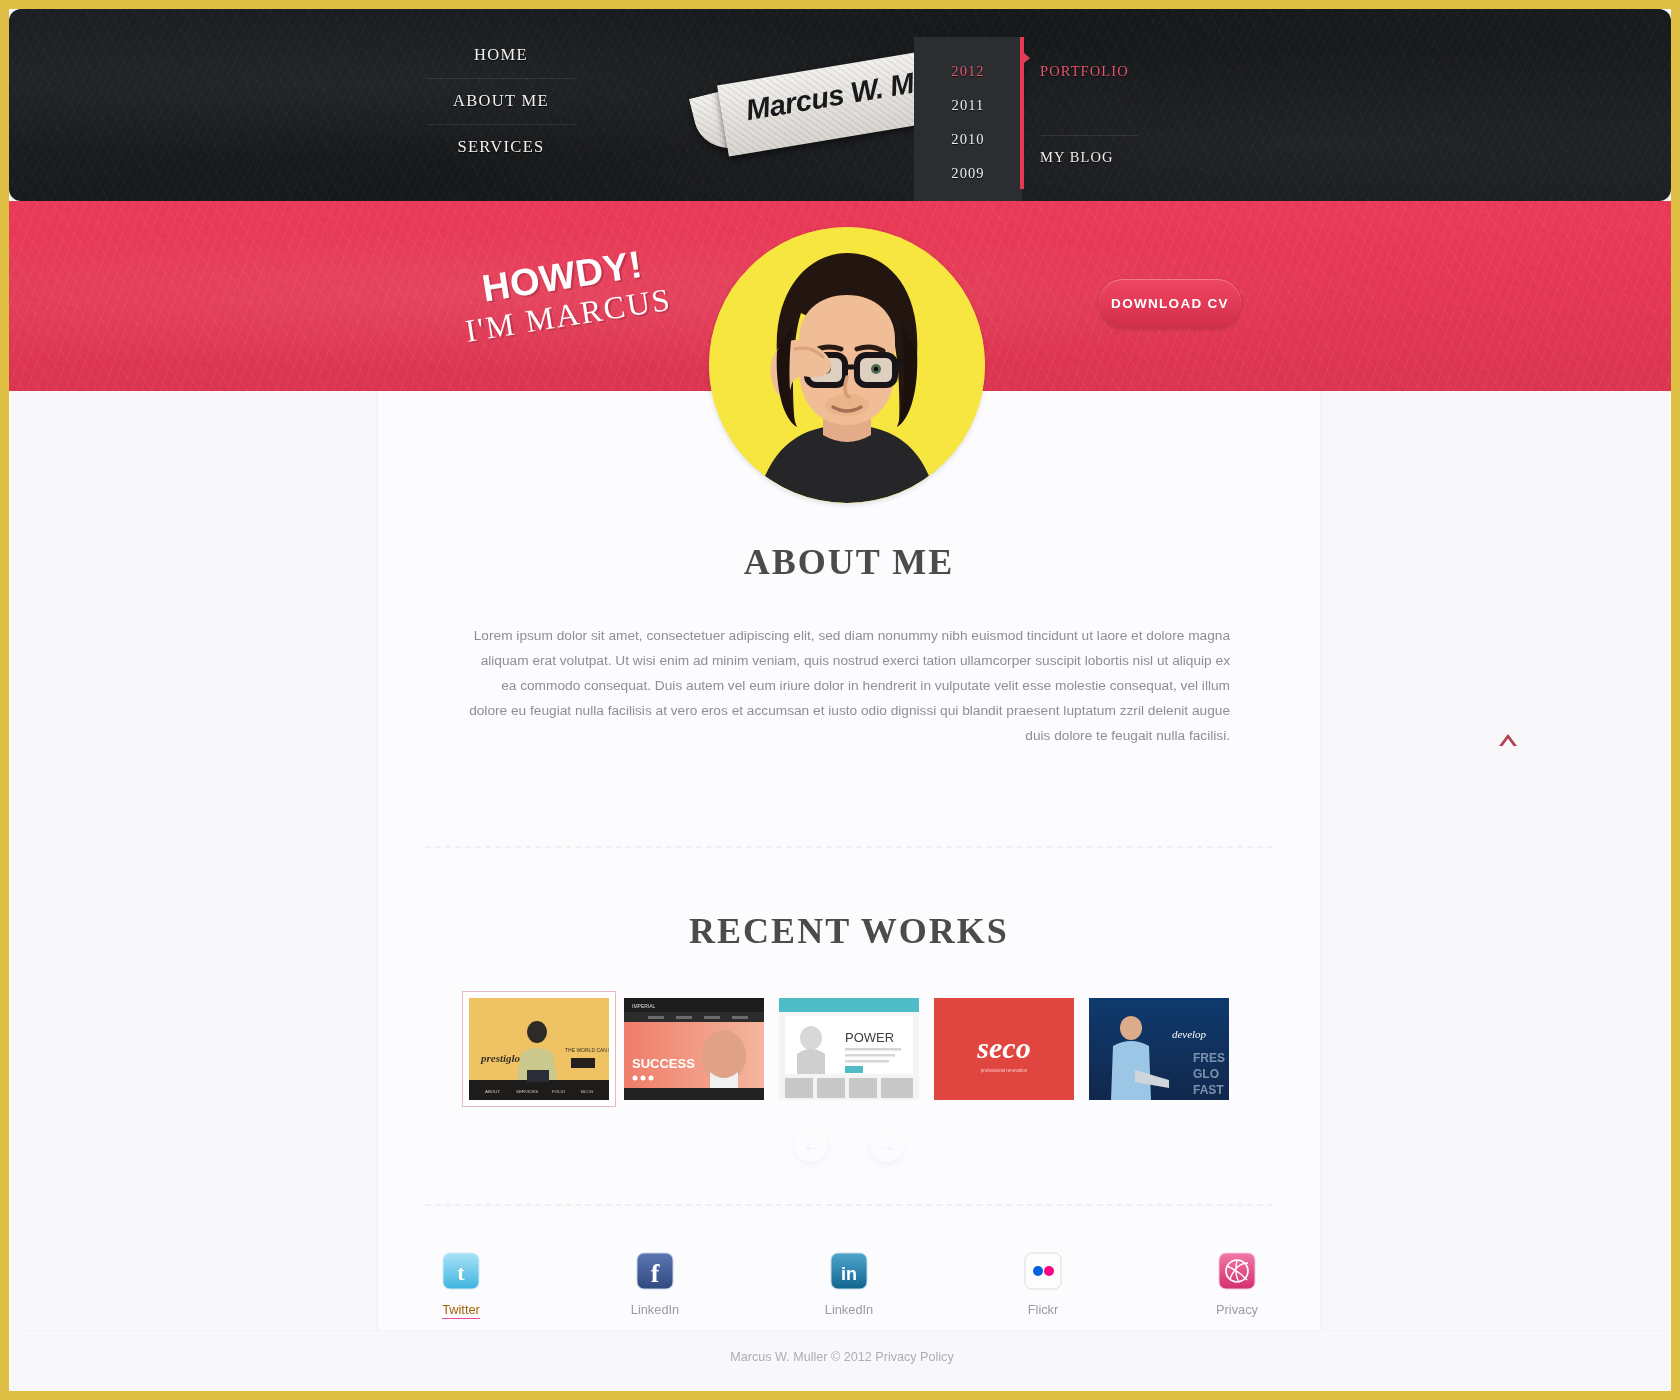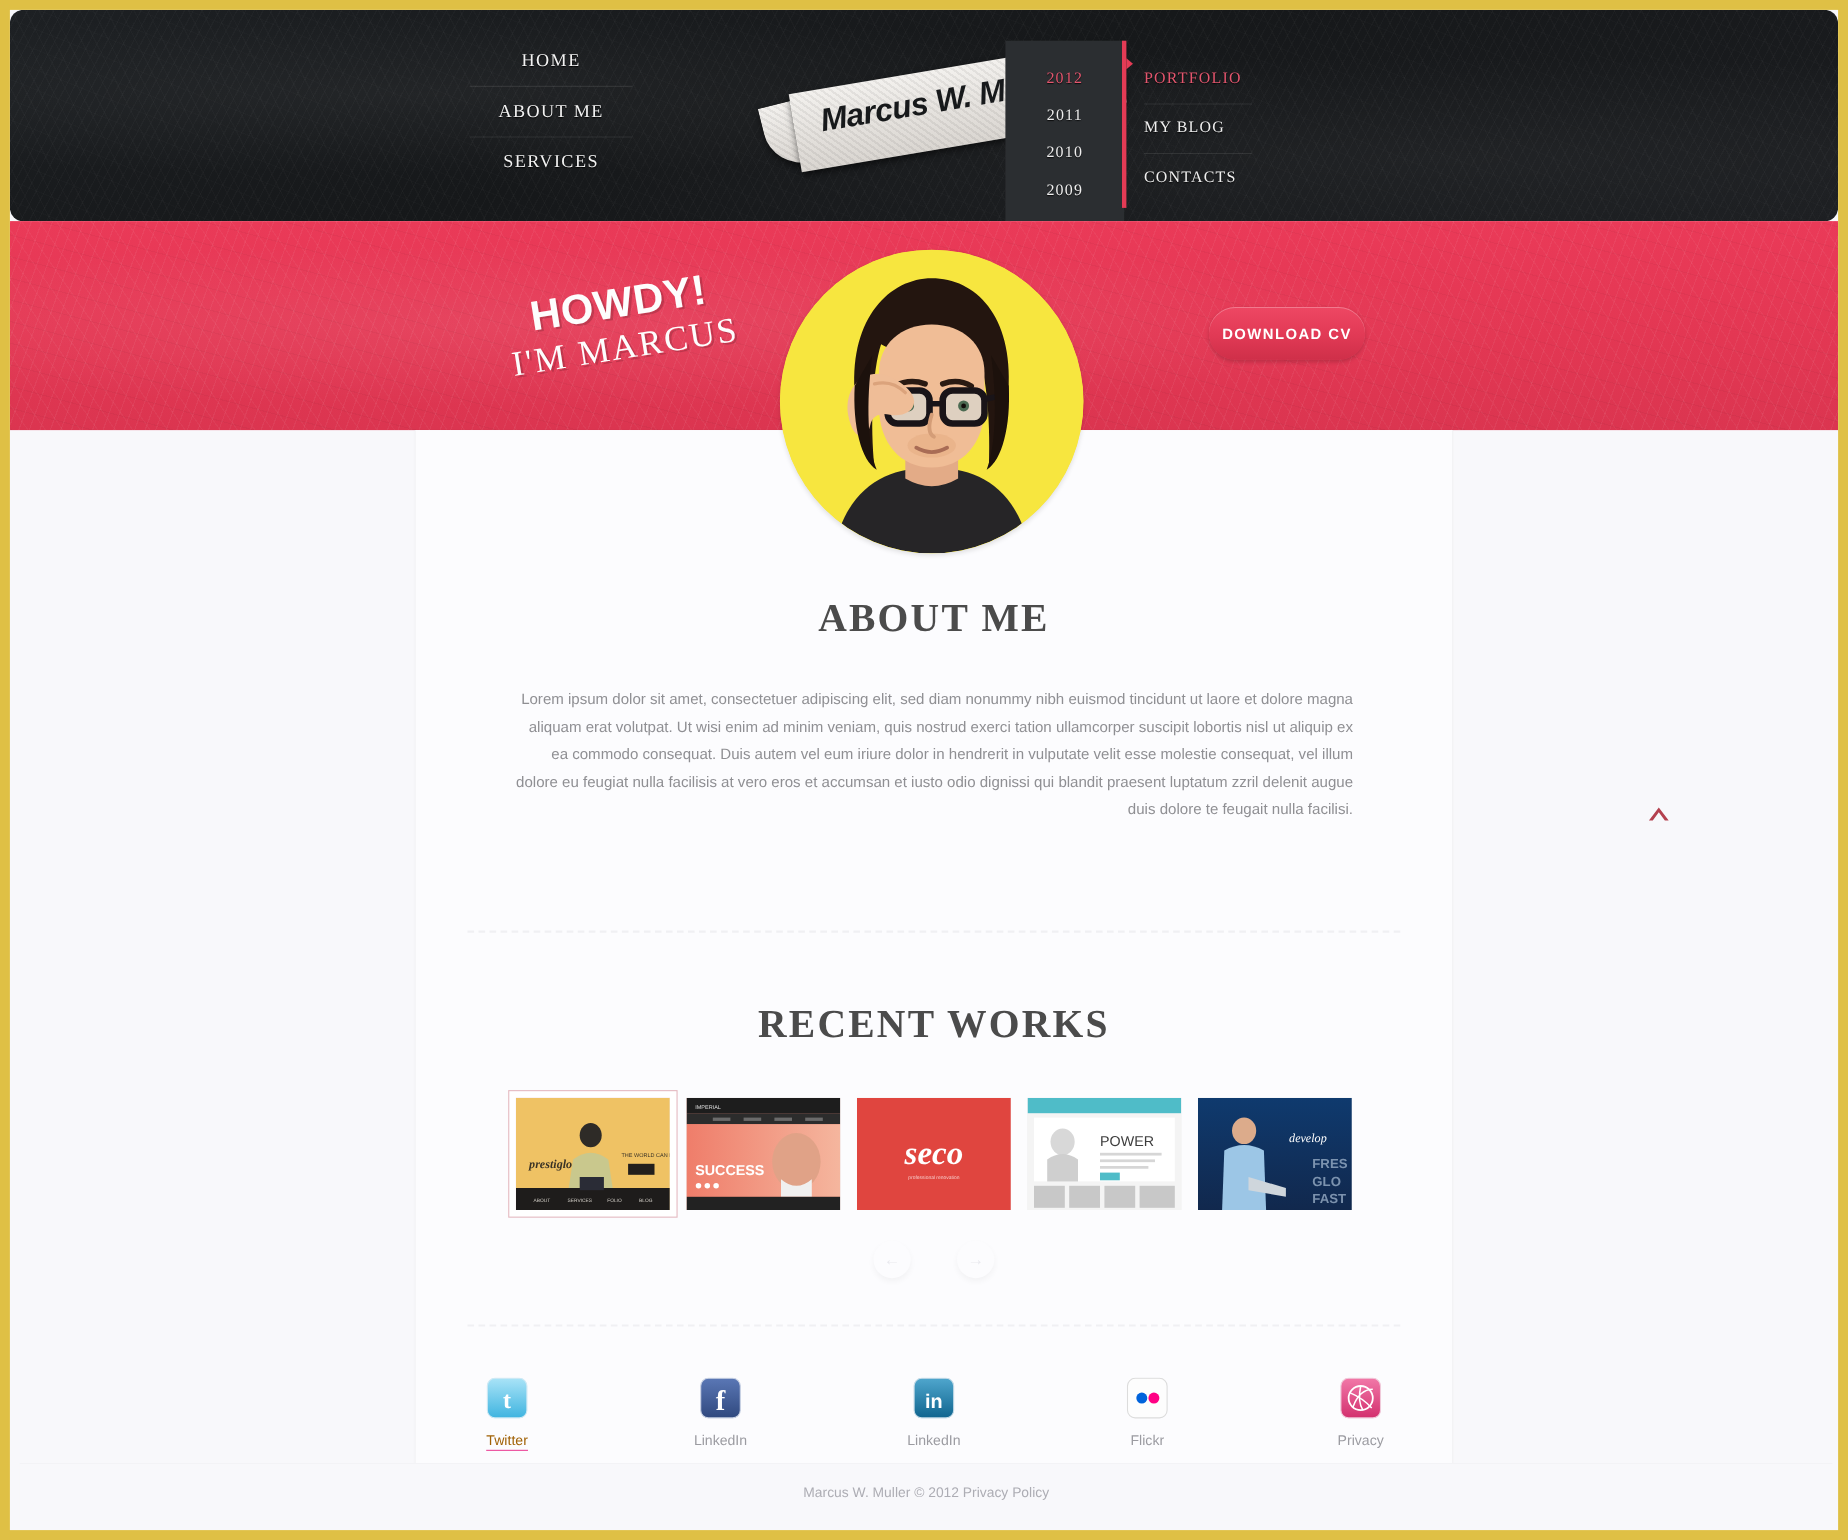--- a/index.html
+++ b/index.html
@@ -165,20 +165,21 @@
     padding: 8px 0 9px;
     cursor: pointer;
     text-shadow: 0 1px 1px rgba(0,0,0,.8);
   }
   .drop-item.active { color: #e3566e; }
   .drop-col.wide { width: 116px; padding-left: 18px; }
   .drop-col.wide .drop-item { text-align: left; }
   .drop-col.wide .drop-item + .drop-item {
     border-top: 1px solid rgba(255,255,255,.09);
     padding: 13px 0 14px;
+    margin-top: 41px;
   }
   .drop-col.wide .drop-item:first-child { padding-bottom: 14px; }
 
   
   .hero {
     position: relative;
     height: 190px;
     background:
       radial-gradient(ellipse at 30% 50%, rgba(255,255,255,.07) 0%, rgba(255,255,255,0) 55%),
       linear-gradient(180deg, #ea3a58 0%, #e33753 55%, #db3550 100%);
@@ -564,28 +565,20 @@
                 <circle cx="11" cy="80" r="2.5"></circle>
                 <circle cx="19" cy="80" r="2.5"></circle>
                 <circle cx="27" cy="80" r="2.5"></circle>
               </g>
             <rect y="90" width="140" height="12" fill="#222"></rect>
           </svg>
         </div>
 
         <div class="thumb">
           <svg viewBox="0 0 140 102" xmlns="http://www.w3.org/2000/svg">
-            <rect width="140" height="102" fill="#e0453f"></rect>
-            <text x="70" y="60" text-anchor="middle" font-family="Liberation Serif, serif" font-style="italic" font-size="30" font-weight="bold" fill="#fff">seco</text>
-            <text x="70" y="74" text-anchor="middle" font-family="Liberation Sans, sans-serif" font-size="4.5" fill="#f6c9c7">professional renovation</text>
-          </svg>
-        </div>
-
-        <div class="thumb">
-          <svg viewBox="0 0 140 102" xmlns="http://www.w3.org/2000/svg">
             <rect width="140" height="102" fill="#f4f4f4"></rect>
             <rect width="140" height="14" fill="#4fbcc8"></rect>
             <rect x="6" y="18" width="128" height="58" fill="#fff"></rect>
             <ellipse cx="32" cy="40" rx="11" ry="12" fill="#d8d8d8"></ellipse>
             <path d="M18 56 q14 -10 28 0 l0 20 h-28 z" fill="#cfcfcf"></path>
             <text x="66" y="44" font-family="Liberation Sans, sans-serif" font-size="13" fill="#3d3d3d">POWER</text>
             <g fill="#d6d6d6">
               <rect x="66" y="50" width="56" height="2.5"></rect>
                 <rect x="66" y="56" width="50" height="2.5"></rect>
               <rect x="66" y="62" width="44" height="2.5"></rect>
@@ -595,20 +588,28 @@
               <rect x="6" y="80" width="28" height="20"></rect>
                 <rect x="38" y="80" width="28" height="20"></rect>
               <rect x="70" y="80" width="28" height="20"></rect>
                 <rect x="102" y="80" width="32" height="20"></rect>
             </g>
           </svg>
         </div>
 
         <div class="thumb">
           <svg viewBox="0 0 140 102" xmlns="http://www.w3.org/2000/svg">
+            <rect width="140" height="102" fill="#e0453f"></rect>
+            <text x="70" y="60" text-anchor="middle" font-family="Liberation Serif, serif" font-style="italic" font-size="30" font-weight="bold" fill="#fff">seco</text>
+            <text x="70" y="74" text-anchor="middle" font-family="Liberation Sans, sans-serif" font-size="4.5" fill="#f6c9c7">professional renovation</text>
+          </svg>
+        </div>
+
+        <div class="thumb">
+          <svg viewBox="0 0 140 102" xmlns="http://www.w3.org/2000/svg">
             <defs>
                 <linearGradient id="g5" x1="0" y1="0" x2="0" y2="1">
               <stop offset="0" stop-color="#0f3a6e"></stop>
                   <stop offset="1" stop-color="#11284d"></stop>
             </linearGradient>
               </defs>
             <rect width="140" height="102" fill="url(#g5)"></rect>
             <ellipse cx="42" cy="30" rx="11" ry="12" fill="#dcab8b"></ellipse>
             <path d="M24 48 q18 -10 36 0 l2 54 h-40 z" fill="#9cc6e6"></path>
             <path d="M46 72 l34 10 l0 8 l-34 -6 z" fill="#cfd6dc"></path>

